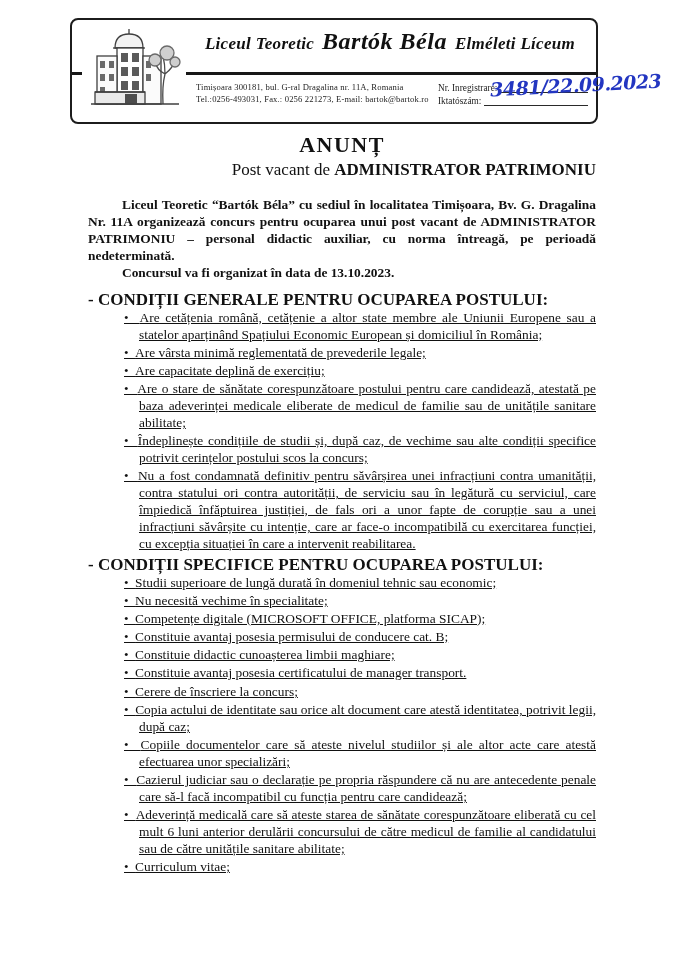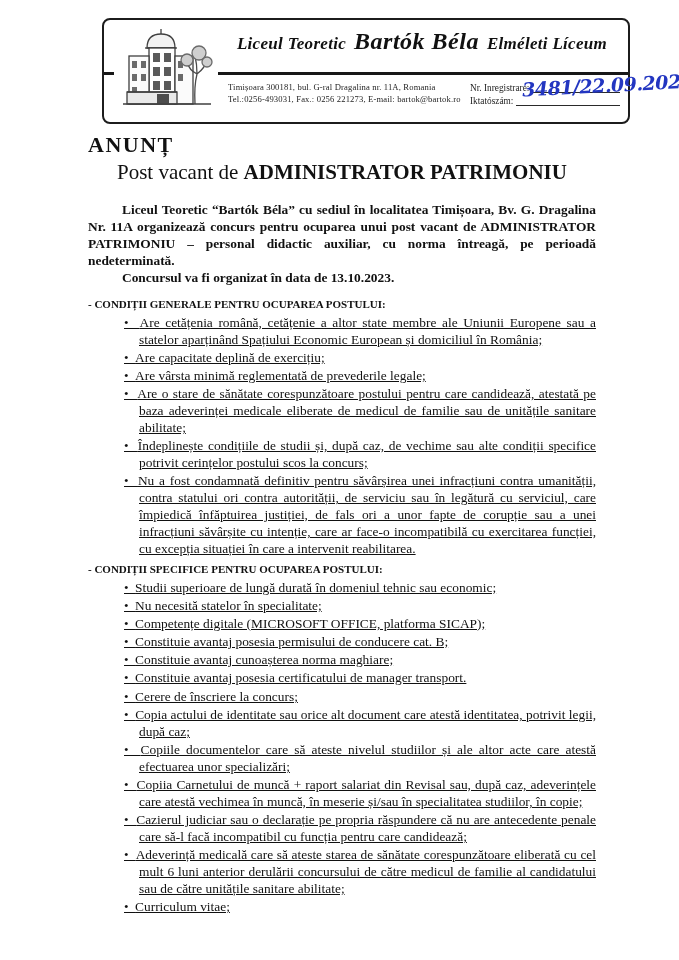--- a/index.html
+++ b/index.html
@@ -8,21 +8,21 @@
     width:679px; height:960px;
     margin:0 auto;
     background:#ffffff;
     font-family:"Liberation Serif", serif;
     color:#111111;
     overflow:hidden;
   }
 
   
   .letterhead {
-    position:absolute; top:18px; left:102px;
+    position:absolute; top:18px; left:70px;
     width:528px; height:106px;
     border:2px solid #1c1c1c;
     border-radius:8px;
     box-sizing:border-box;
   }
   .head-rule {
     position:absolute; left:0; right:0; top:52px;
     height:3px; background:#171717;
   }
   .logo {
@@ -57,37 +57,37 @@
     color:#2336c1;
     transform:rotate(-3deg);
     white-space:nowrap;
   }
 
   
   .content {
     position:absolute; top:132px; left:88px; width:508px;
   }
   .doc-title {
-    text-align:left; font-size:22px; font-weight:bold;
+    text-align:center; font-size:22px; font-weight:bold;
     letter-spacing:1.5px; margin:0 0 2px 0;
   }
   .doc-subtitle {
-    text-align:center; font-size:21px; margin:0 0 16px 0;
+    text-align:right; font-size:17px; margin:0 0 16px 0;
   }
   .doc-subtitle .pos { font-weight:bold; }
   .intro {
     font-size:13.4px; font-weight:bold; line-height:17px;
     text-align:justify; text-indent:34px; margin:0;
   }
   .intro2 {
     font-size:13.4px; font-weight:bold; line-height:17px;
     text-indent:34px; margin:0 0 10px 0;
   }
   .sec-heading {
-    font-size:11px; font-weight:bold; line-height:17px;
+    font-size:17px; font-weight:bold; line-height:17px;
     margin:4px 0 1px 0;
   }
   .sec-heading.gap { margin-top:26px; }
   ul.sec-list {
     margin:0 0 2px 0; padding:0 0 0 36px; list-style:none;text-decoration:underline;
   }
   ul.sec-list li {
     font-size:13.4px; line-height:17px; text-align:justify;
     padding-left:15px; text-indent:-15px; margin:0 0 1px 0;
   }
@@ -169,40 +169,39 @@
       <span>Post vacant de </span><span class="pos">ADMINISTRATOR PATRIMONIU</span>
     </div>
 
     <p class="intro">Liceul Teoretic “Bartók Béla” cu sediul în localitatea Timișoara, Bv. G. Dragalina Nr. 11A organizează concurs pentru ocuparea unui post vacant de ADMINISTRATOR PATRIMONIU – personal didactic auxiliar, cu norma întreagă, pe perioadă nedeterminată.</p>
     <p class="intro2">Concursul va fi organizat în data de 13.10.2023.</p>
 
     <div>
         <div class="sec-heading">- CONDIȚII GENERALE PENTRU OCUPAREA POSTULUI:</div>
         <ul class="sec-list">
           <li>Are cetățenia română, cetățenie a altor state membre ale Uniunii Europene sau a statelor aparținând Spațiului Economic European și domiciliul în România;</li>
+          <li>Are vârsta minimă reglementată de prevederile legale;</li>
           <li>Are capacitate deplină de exercițiu;</li>
-          <li>Are vârsta minimă reglementată de prevederile legale;</li>
           <li>Are o stare de sănătate corespunzătoare postului pentru care candidează, atestată pe baza adeverinței medicale eliberate de medicul de familie sau de unitățile sanitare abilitate;</li>
           <li>Îndeplinește condițiile de studii și, după caz, de vechime sau alte condiții specifice potrivit cerințelor postului scos la concurs;</li>
           <li>Nu a fost condamnată definitiv pentru săvârșirea unei infracțiuni contra umanității, contra statului ori contra autorității, de serviciu sau în legătură cu serviciul, care împiedică înfăptuirea justiției, de fals ori a unor fapte de corupție sau a unei infracțiuni săvârșite cu intenție, care ar face-o incompatibilă cu exercitarea funcției, cu excepția situației în care a intervenit reabilitarea.</li>
         </ul>
         <div class="sec-heading">- CONDIȚII SPECIFICE PENTRU OCUPAREA POSTULUI:</div>
         <ul class="sec-list">
           <li>Studii superioare de lungă durată în domeniul tehnic sau economic;</li>
-          <li>Nu necesită statelor în specialitate;</li>
+          <li>Nu necesită vechime în specialitate;</li>
           <li>Competențe digitale (MICROSOFT OFFICE, platforma SICAP);</li>
           <li>Constituie avantaj posesia permisului de conducere cat. B;</li>
-          <li>Constituie avantaj cunoașterea norma maghiare;</li>
+          <li>Constituie didactic cunoașterea limbii maghiare;</li>
           <li>Constituie avantaj posesia certificatului de manager transport.</li>
         </ul>
         <ul class="sec-list">
           <li>Cerere de înscriere la concurs;</li>
           <li>Copia actului de identitate sau orice alt document care atestă identitatea, potrivit legii, după caz;</li>
           <li>Copiile documentelor care să ateste nivelul studiilor și ale altor acte care atestă efectuarea unor specializări;</li>
-          <li>Copiia Carnetului de muncă + raport salariat din Revisal sau, după caz, adeverințele care atestă vechimea în muncă, în meserie și/sau în specialitatea studiilor, în copie;</li>
           <li>Cazierul judiciar sau o declarație pe propria răspundere că nu are antecedente penale care să-l facă incompatibil cu funcția pentru care candidează;</li>
           <li>Adeverință medicală care să ateste starea de sănătate corespunzătoare eliberată cu cel mult 6 luni anterior derulării concursului de către medicul de familie al candidatului sau de către unitățile sanitare abilitate;</li>
           <li>Curriculum vitae;</li>
         </ul>
       </div>
   </div>
 
 </div>
 
 </body></html>

